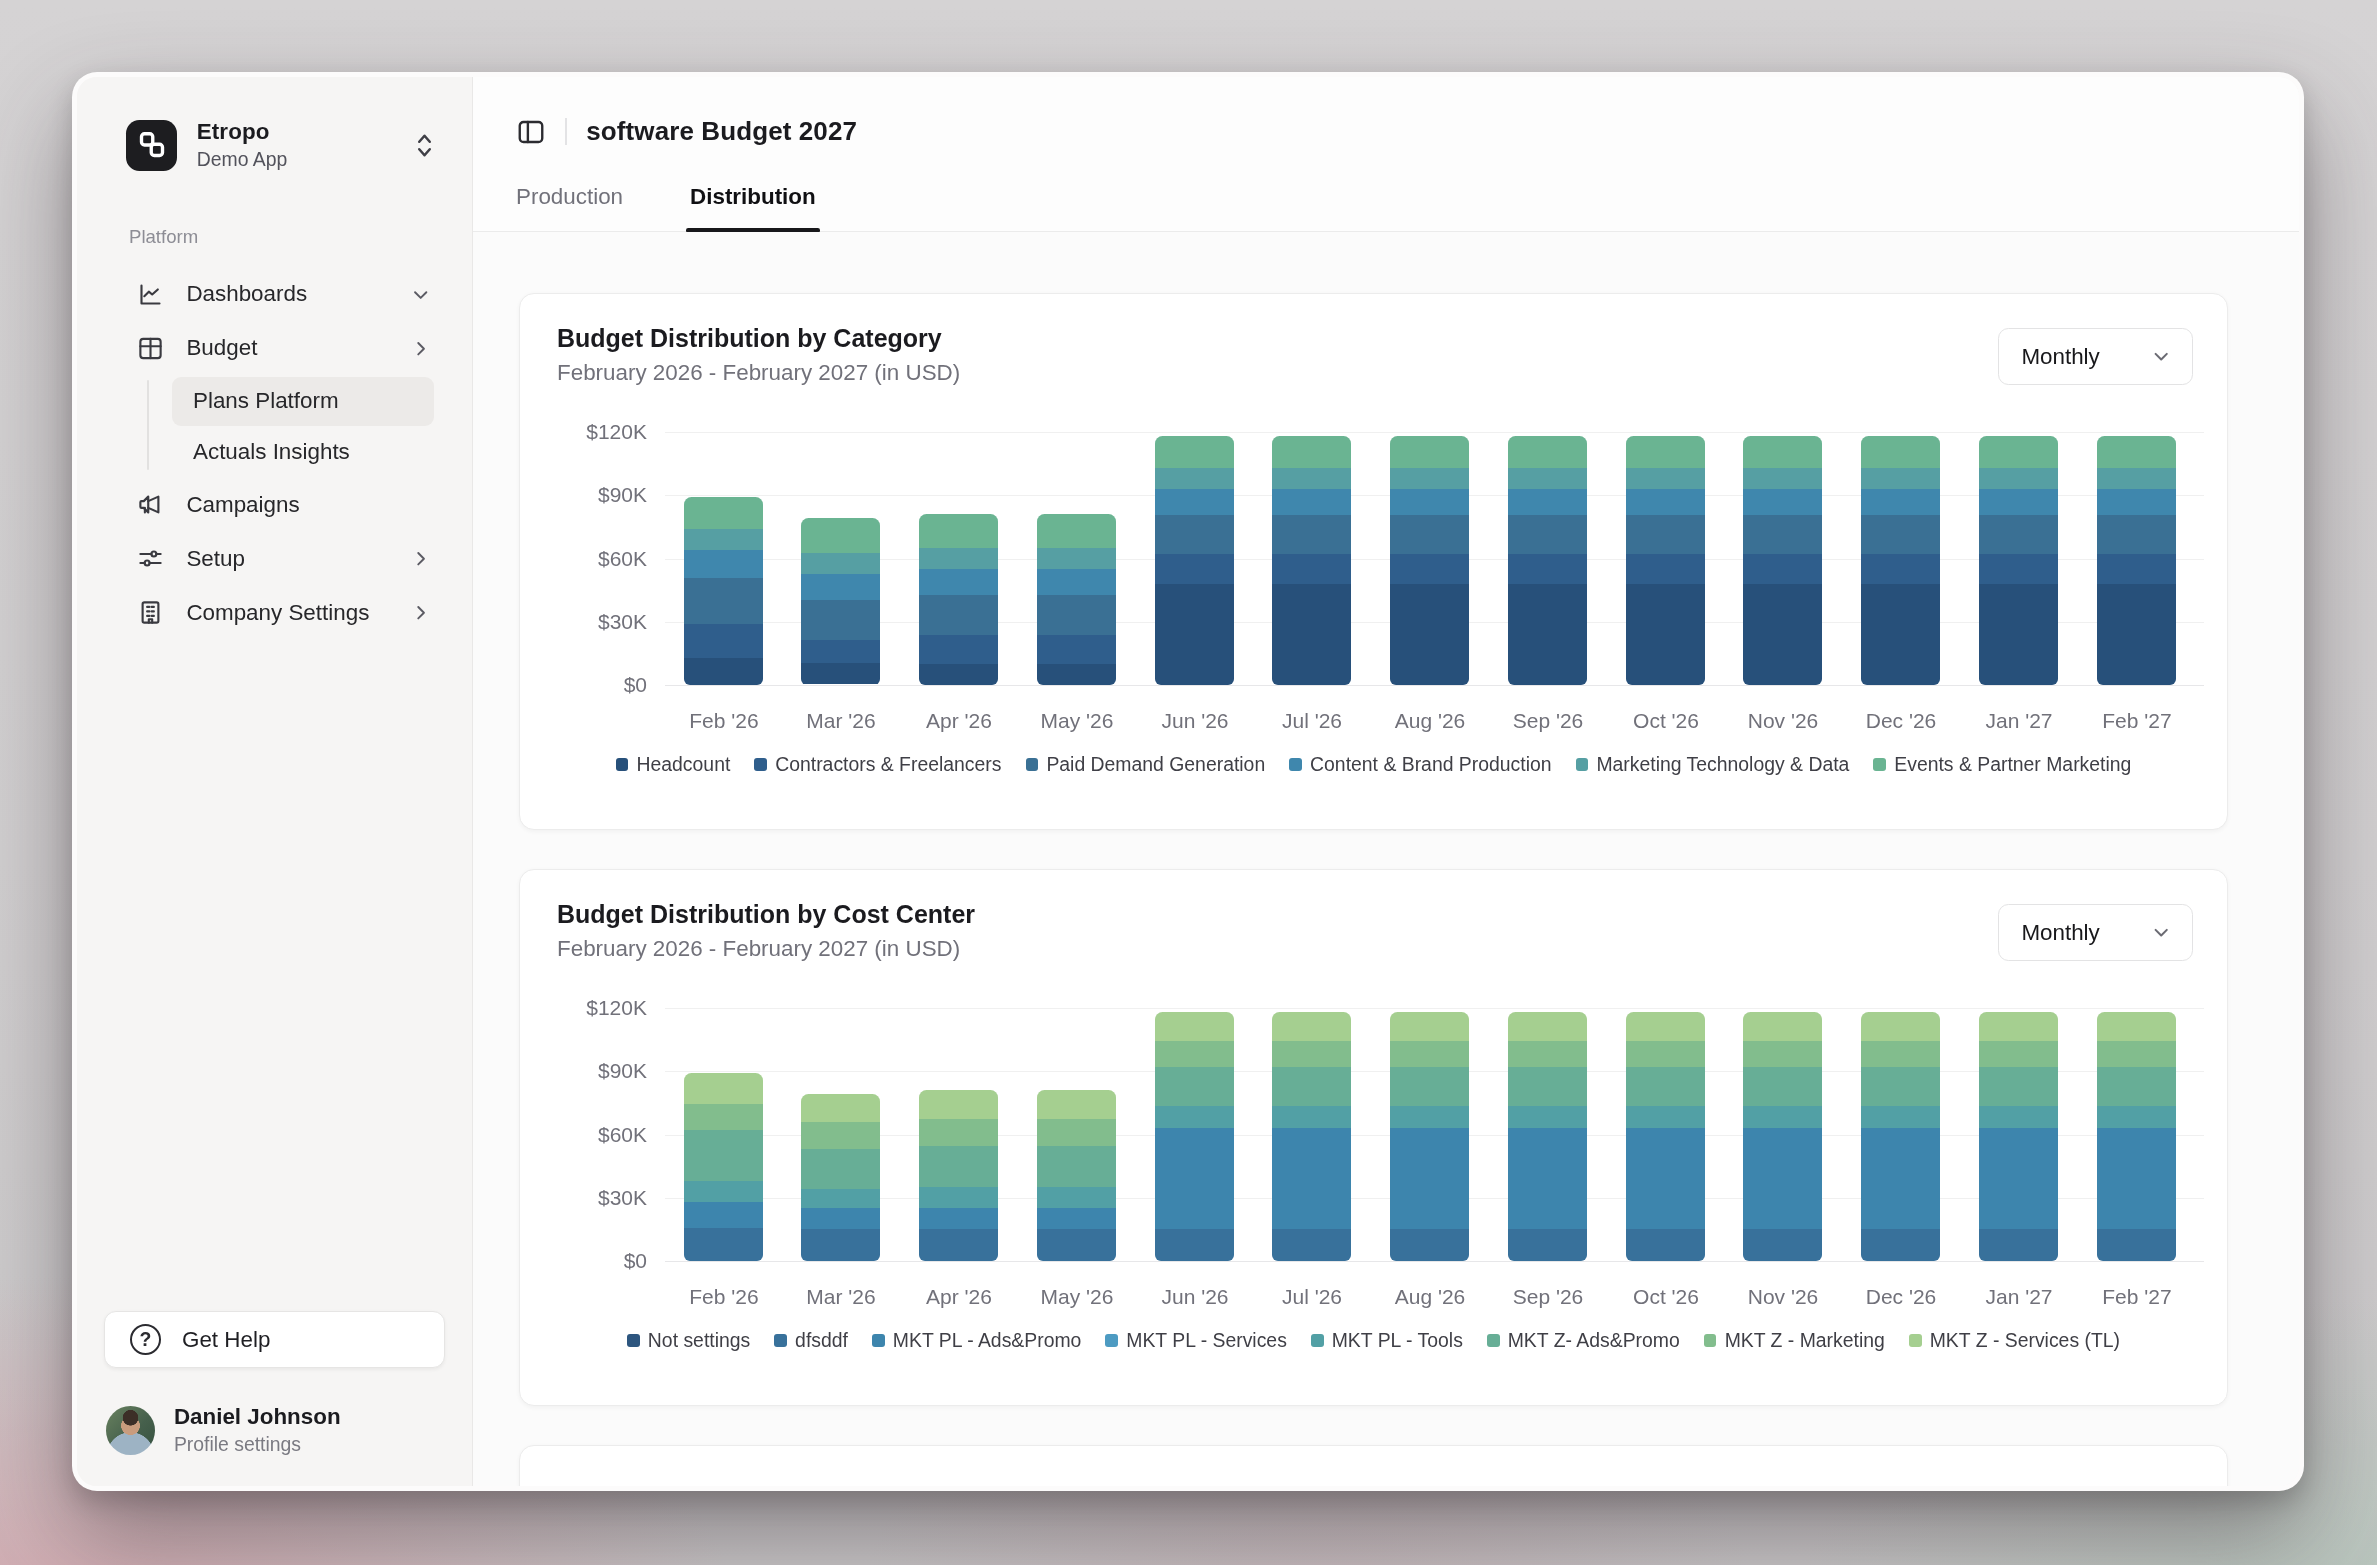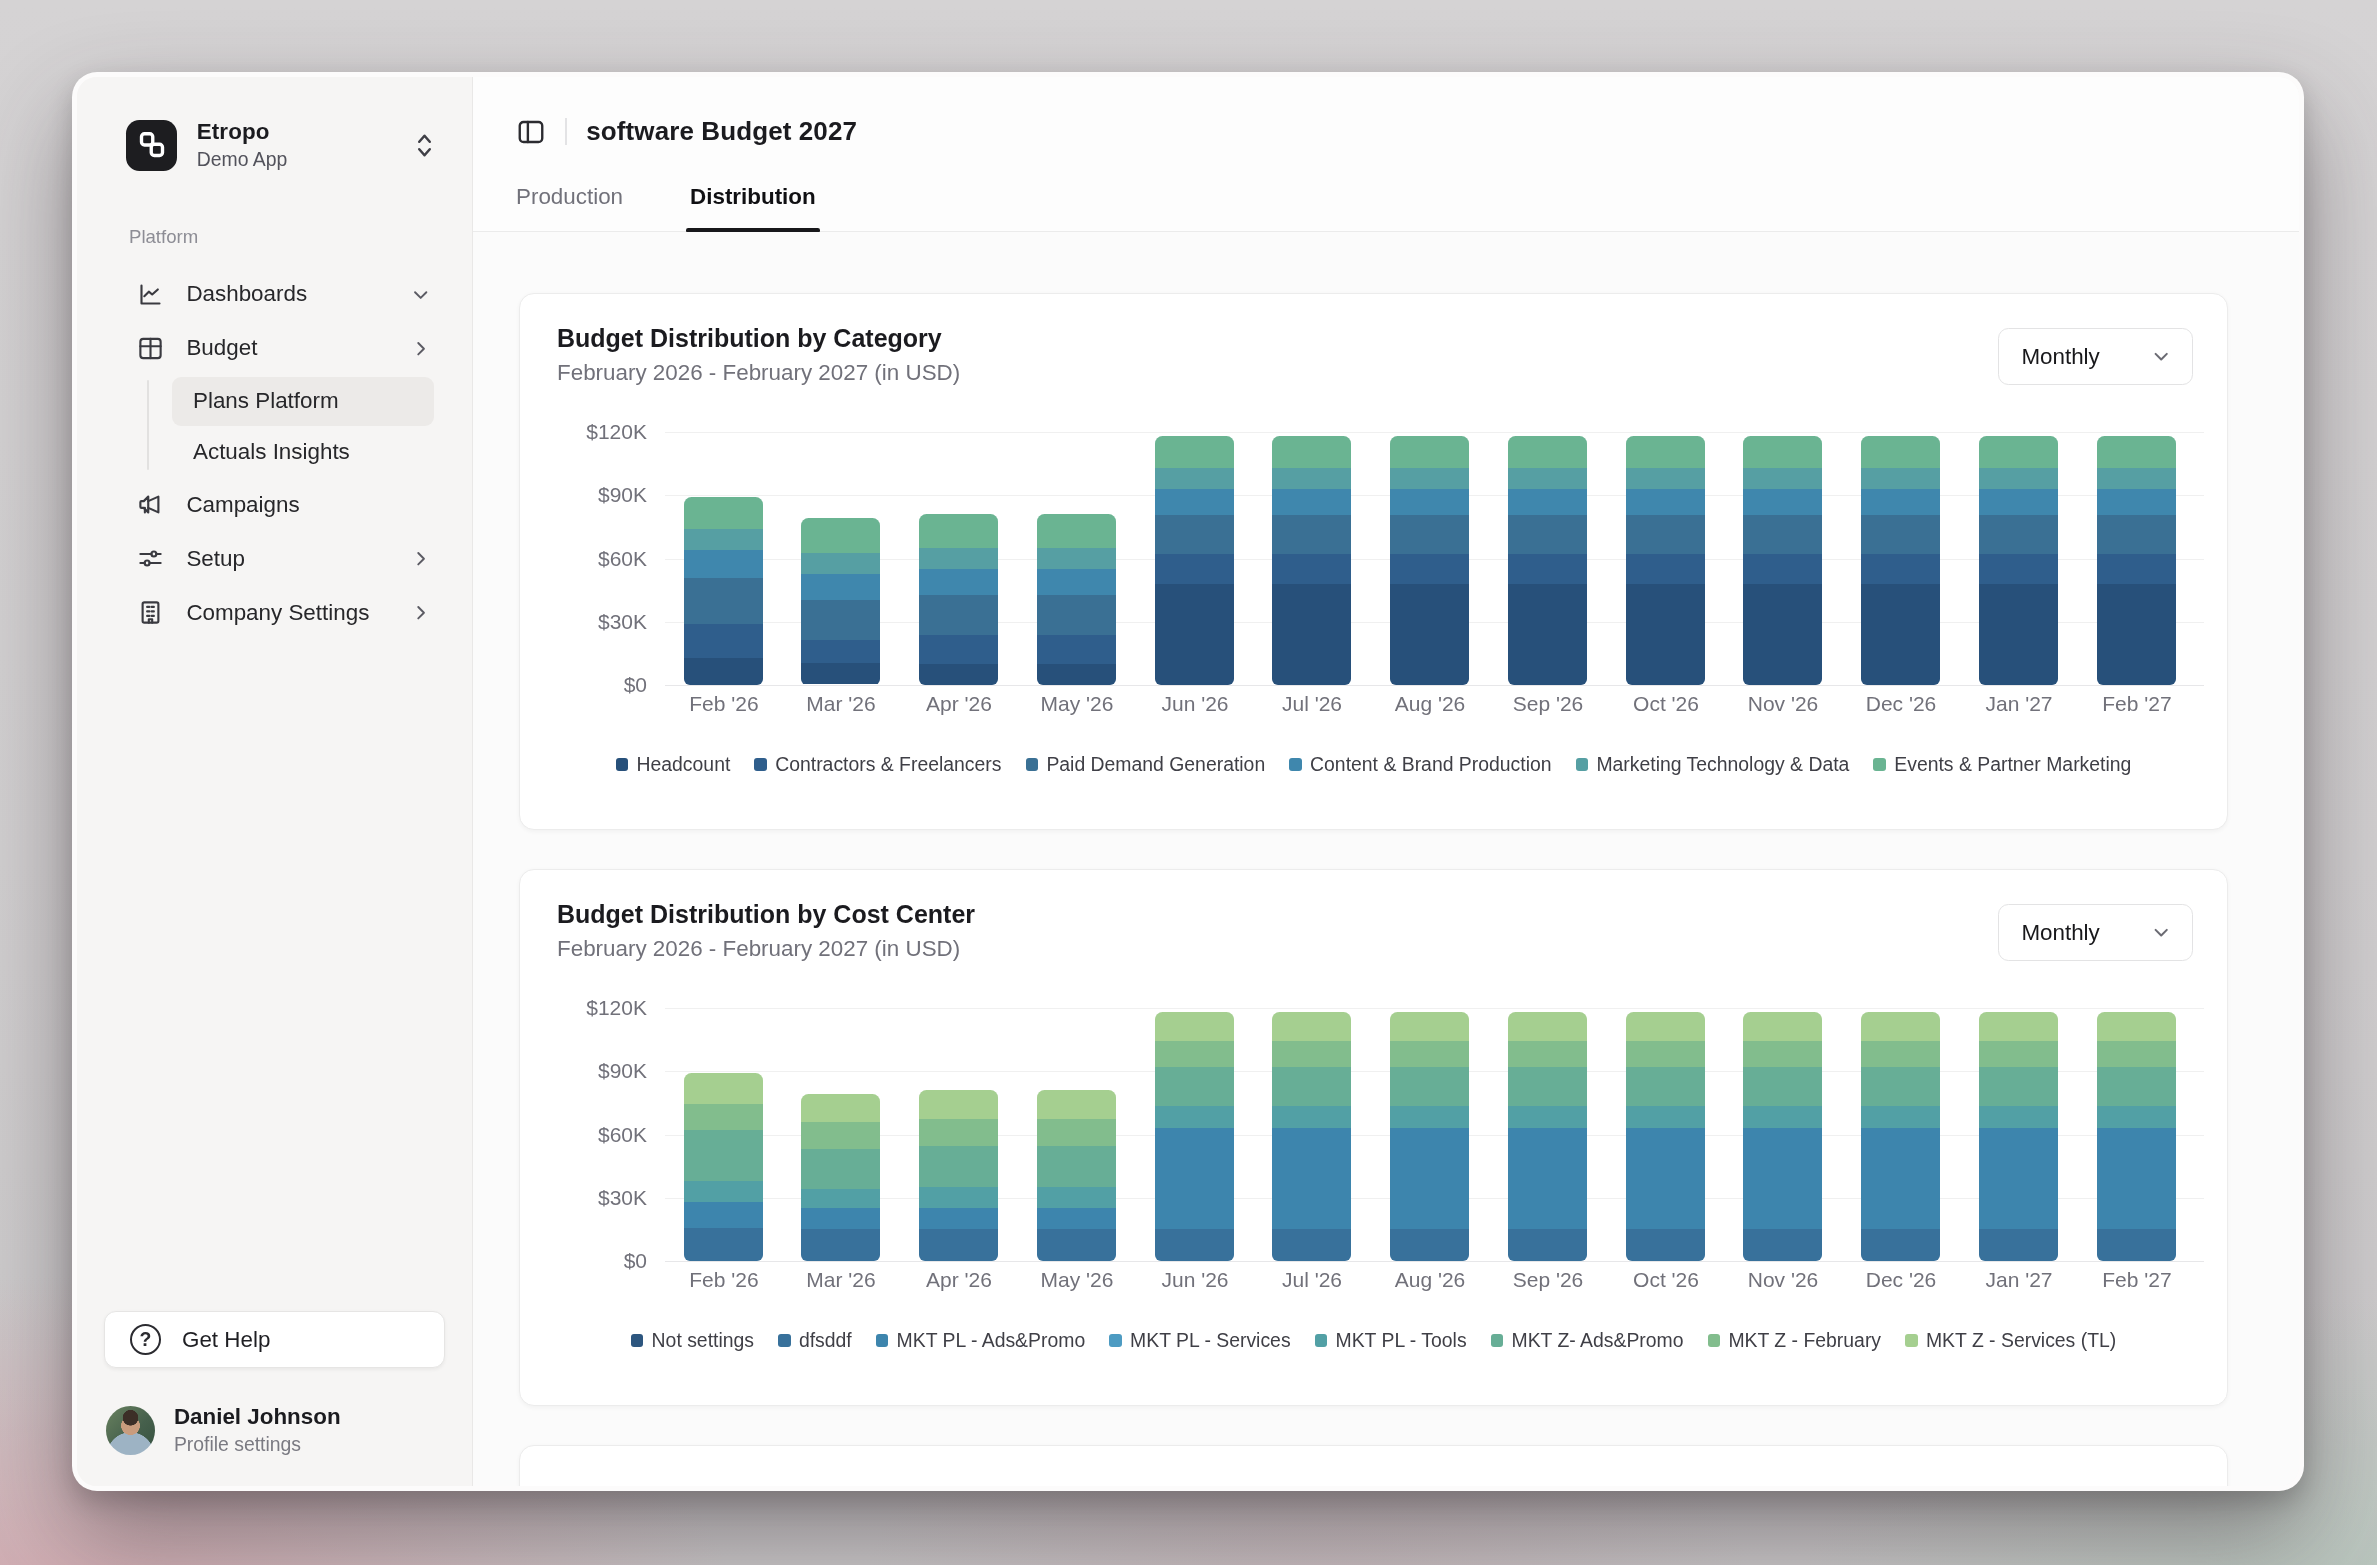--- a/index.html
+++ b/index.html
@@ -70,21 +70,21 @@
   .card-sub{ position:absolute; left:37px; top:66px; font-size:22.4px; color:#71717a; }
   .range-select{ position:absolute; right:34px; top:34px; width:195px; height:57px; background:#fff; border:1.5px solid #e3e3e4; border-radius:10.4px;
      display:flex; align-items:center; justify-content:space-between; padding:0 19.4px 0 22.4px; font-size:22.4px; color:#18181b; }
   .range-select .chev{ color:#6b6b73; }
   .plot{ position:absolute; left:145px; top:138px; width:1539px; height:253px; }
   .gridline{ position:absolute; left:0; right:0; height:1.1px; background:#f0f0f0; }
   .gridline.zero{ background:#e7e7e9; }
   .ytick{ position:absolute; left:0; width:127px; text-align:right; font-size:21px; color:#71717a; }
   .bar{ position:absolute; bottom:0; width:79px; border-radius:7.5px 7.5px 6px 6px; overflow:hidden; display:flex; flex-direction:column; }
   .seg{ width:100%; }
-  .xlabel{ position:absolute; width:118px; text-align:center; font-size:21px; color:#71717a; top:398px; }
+  .xlabel{ position:absolute; width:118px; text-align:center; font-size:21px; color:#71717a; top:415px; }
   .legend{ position:absolute; left:0; right:0; top:459px; display:flex; justify-content:center; gap:24px; }
   .legend-item{ display:flex; align-items:center; gap:8.2px; font-size:19.4px; color:#3f3f46; white-space:nowrap; }
   .swatch{ width:12.7px; height:12.7px; border-radius:3px; flex:0 0 12.7px; }
   svg{ display:block; }
 </style>
 </head>
 <body>
 
 <div class="window">
 
@@ -531,21 +531,21 @@
             <div class="legend-item">
               <span class="swatch" style="background: rgb(82, 160, 165);"></span>
               <span>MKT PL - Tools</span>
             </div>
             <div class="legend-item">
               <span class="swatch" style="background: rgb(103, 174, 150);"></span>
               <span>MKT Z- Ads&amp;Promo</span>
             </div>
             <div class="legend-item">
               <span class="swatch" style="background: rgb(130, 189, 141);"></span>
-              <span>MKT Z - February</span>
+              <span>MKT Z - Marketing</span>
             </div>
             <div class="legend-item">
               <span class="swatch" style="background: rgb(165, 207, 144);"></span>
               <span>MKT Z - Services (TL)</span>
             </div>
           </div>
         </div>
 
       <div class="card partial"></div>
 

